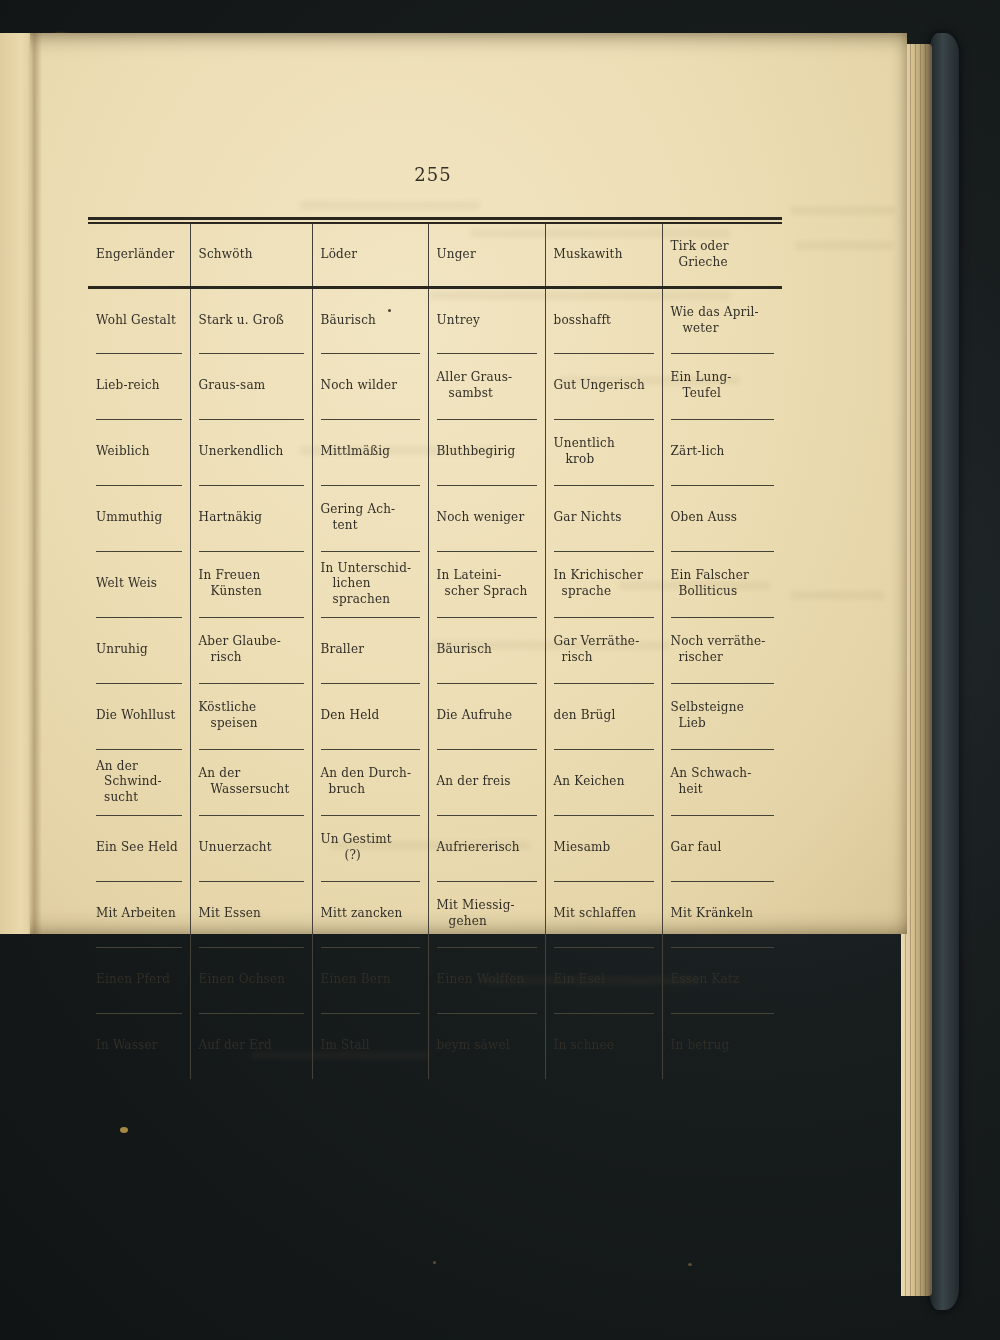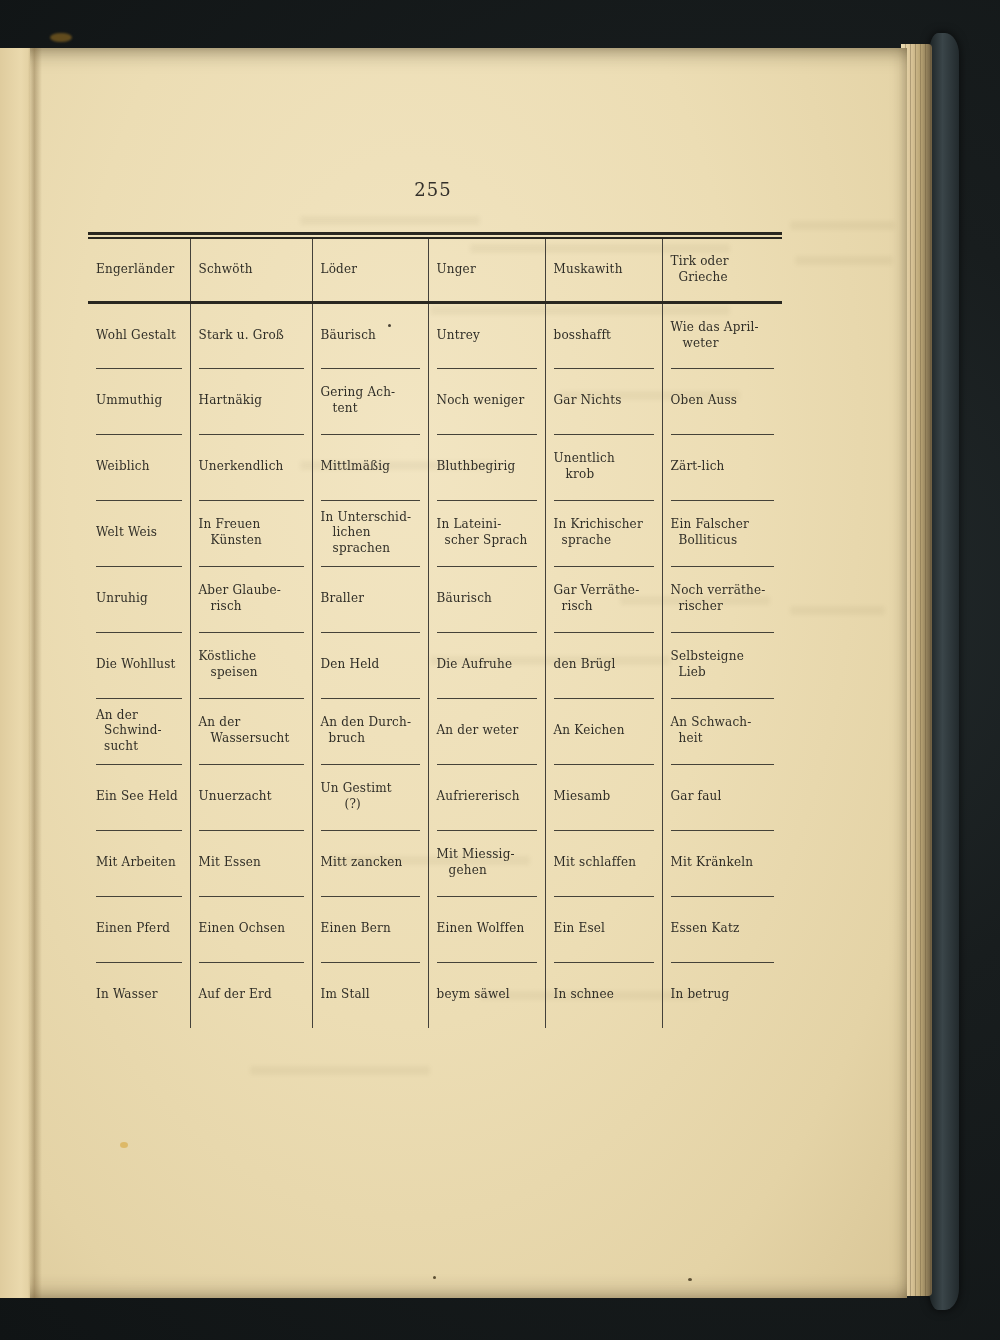--- a/index.html
+++ b/index.html
@@ -26,22 +26,22 @@
   .page-stack {
     position: absolute; left: 901px; top: 44px;
     width: 31px; height: 1252px;
     background:
       repeating-linear-gradient(90deg, rgba(90,75,48,0) 0 4px, rgba(90,75,48,.35) 4px 5px),
       linear-gradient(90deg, #ecdcb2 0%, #dcc79b 30%, #bda878 60%, #94825c 82%, #6d5e42 100%);
     border-radius: 0 4px 4px 0;
   }
   
   .page {
-    position: absolute; left: 0; top: 48px;
-    width: 907px; height: 1250px;
+    position: absolute; left: 0; top: 33px;
+    width: 907px; height: 901px;
     background: radial-gradient(ellipse at 45% 32%, #f2e5c2 0%, #ecddb4 48%, #e4d3a6 80%, #d9c697 100%);
     box-shadow:
       inset 0 16px 20px -14px rgba(60,45,20,.55),
       inset 0 -16px 20px -14px rgba(60,45,20,.45),
       inset -10px 0 16px -10px rgba(60,45,20,.40);
   }
   
   .left-sliver {
     position: absolute; left: 0; top: 0; width: 30px; height: 100%;
     background: linear-gradient(90deg, #dfcc9e 0%, #ead9ad 70%, #e2d0a2 100%);
@@ -165,36 +165,46 @@
           <tr>
             <td>Wohl Gestalt</td>
             <td>Stark u. Groß</td>
             <td>Bäurisch</td>
             <td>Untrey</td>
             <td>bosshafft</td>
             <td>Wie das April-
    weter</td>
           </tr>
           <tr>
+            <td>Lieb-reich</td>
+            <td>Graus-sam</td>
+            <td>Noch wilder</td>
+            <td>Aller Graus-
+   sambst</td>
+            <td>Gut Ungerisch</td>
+            <td>Ein Lung-
+   Teufel</td>
+          </tr>
+          <tr>
+            <td>Weiblich</td>
+            <td>Unerkendlich</td>
+            <td>Mittlmäßig</td>
+            <td>Bluthbegirig</td>
+            <td>Unentlich
+   krob</td>
+            <td>Zärt-lich</td>
+          </tr>
+          <tr>
             <td>Ummuthig</td>
             <td>Hartnäkig</td>
             <td>Gering Ach-
    tent</td>
             <td>Noch weniger</td>
             <td>Gar Nichts</td>
             <td>Oben Auss</td>
-          </tr>
-          <tr>
-            <td>Weiblich</td>
-            <td>Unerkendlich</td>
-            <td>Mittlmäßig</td>
-            <td>Bluthbegirig</td>
-            <td>Unentlich
-   krob</td>
-            <td>Zärt-lich</td>
           </tr>
           <tr>
             <td>Welt Weis</td>
             <td>In Freuen
    Künsten</td>
             <td>In Unterschid-
    lichen
    sprachen</td>
             <td>In Lateini-
   scher Sprach</td>
@@ -225,21 +235,21 @@
   Lieb</td>
           </tr>
           <tr>
             <td>An der
   Schwind-
   sucht</td>
             <td>An der
    Wassersucht</td>
             <td>An den Durch-
   bruch</td>
-            <td>An der weter</td>
+            <td>An der freis</td>
             <td>An Keichen</td>
             <td>An Schwach-
   heit</td>
           </tr>
           <tr>
             <td>Ein See Held</td>
             <td>Unuerzacht</td>
             <td>Un Gestimt
       (?)</td>
             <td>Aufriererisch</td>

